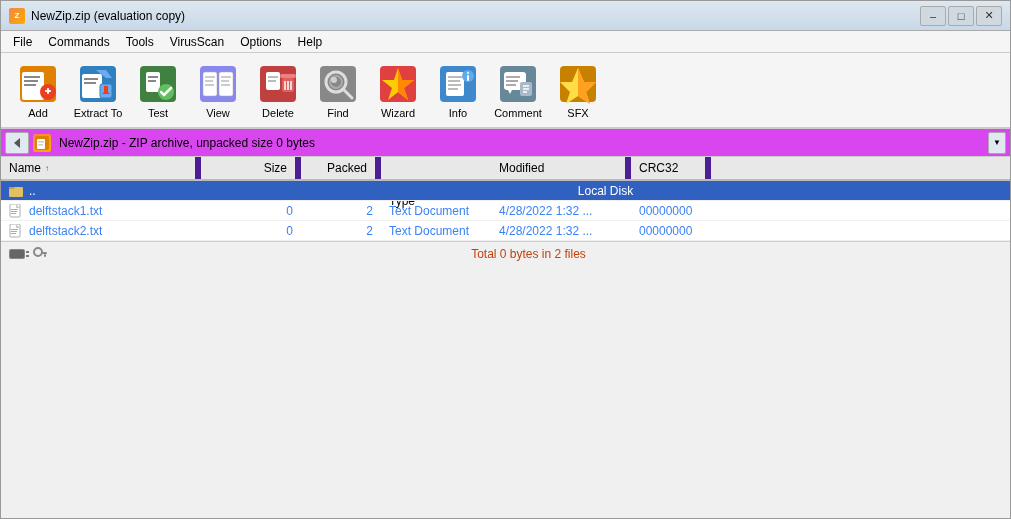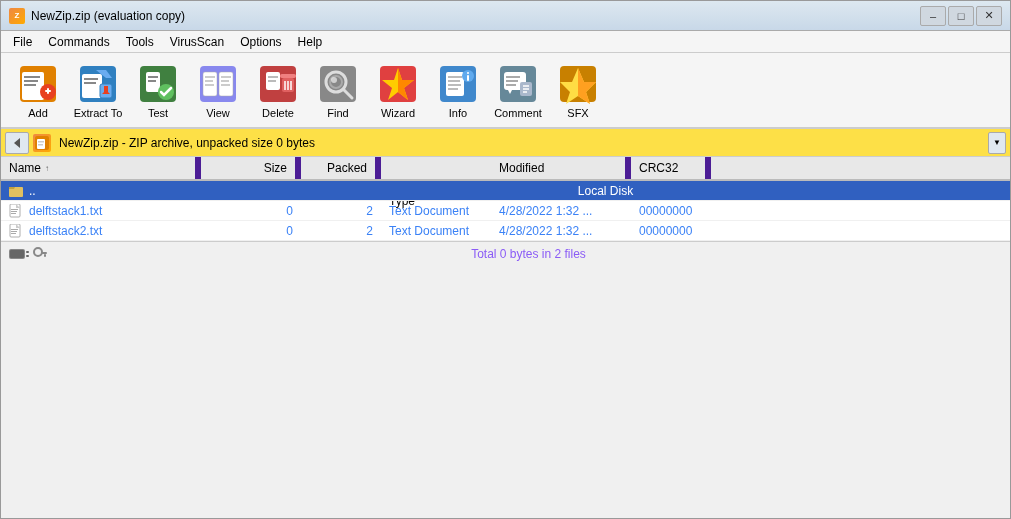--- a/index.html
+++ b/index.html
@@ -107,21 +107,21 @@
       width: 40px;
       height: 40px;
       display: flex;
       align-items: center;
       justify-content: center;
       font-size: 22px;
     }
 
     
     .address-bar {
-      background: #fde047;
+      background: #d946ef;
       height: 28px;
       display: flex;
       align-items: center;
       border-bottom: 1px solid #ccc;
       padding: 0 4px;
       gap: 4px;
     }
     .address-back {
       width: 24px;
       height: 22px;
@@ -261,21 +261,21 @@
     }
     .status-icons {
       display: flex;
       gap: 4px;
       align-items: center;
     }
     .status-text {
       flex: 1;
       text-align: center;
       font-size: 12px;
-      color: #8b5cf6;
+      color: #c2410c;
     }
   </style>
 </head>
 <body>
 
 <div class="title-bar">
   <div class="title-bar-left">
     <div class="title-icon">Z</div>
     <span>NewZip.zip (evaluation copy)</span>
   </div>

